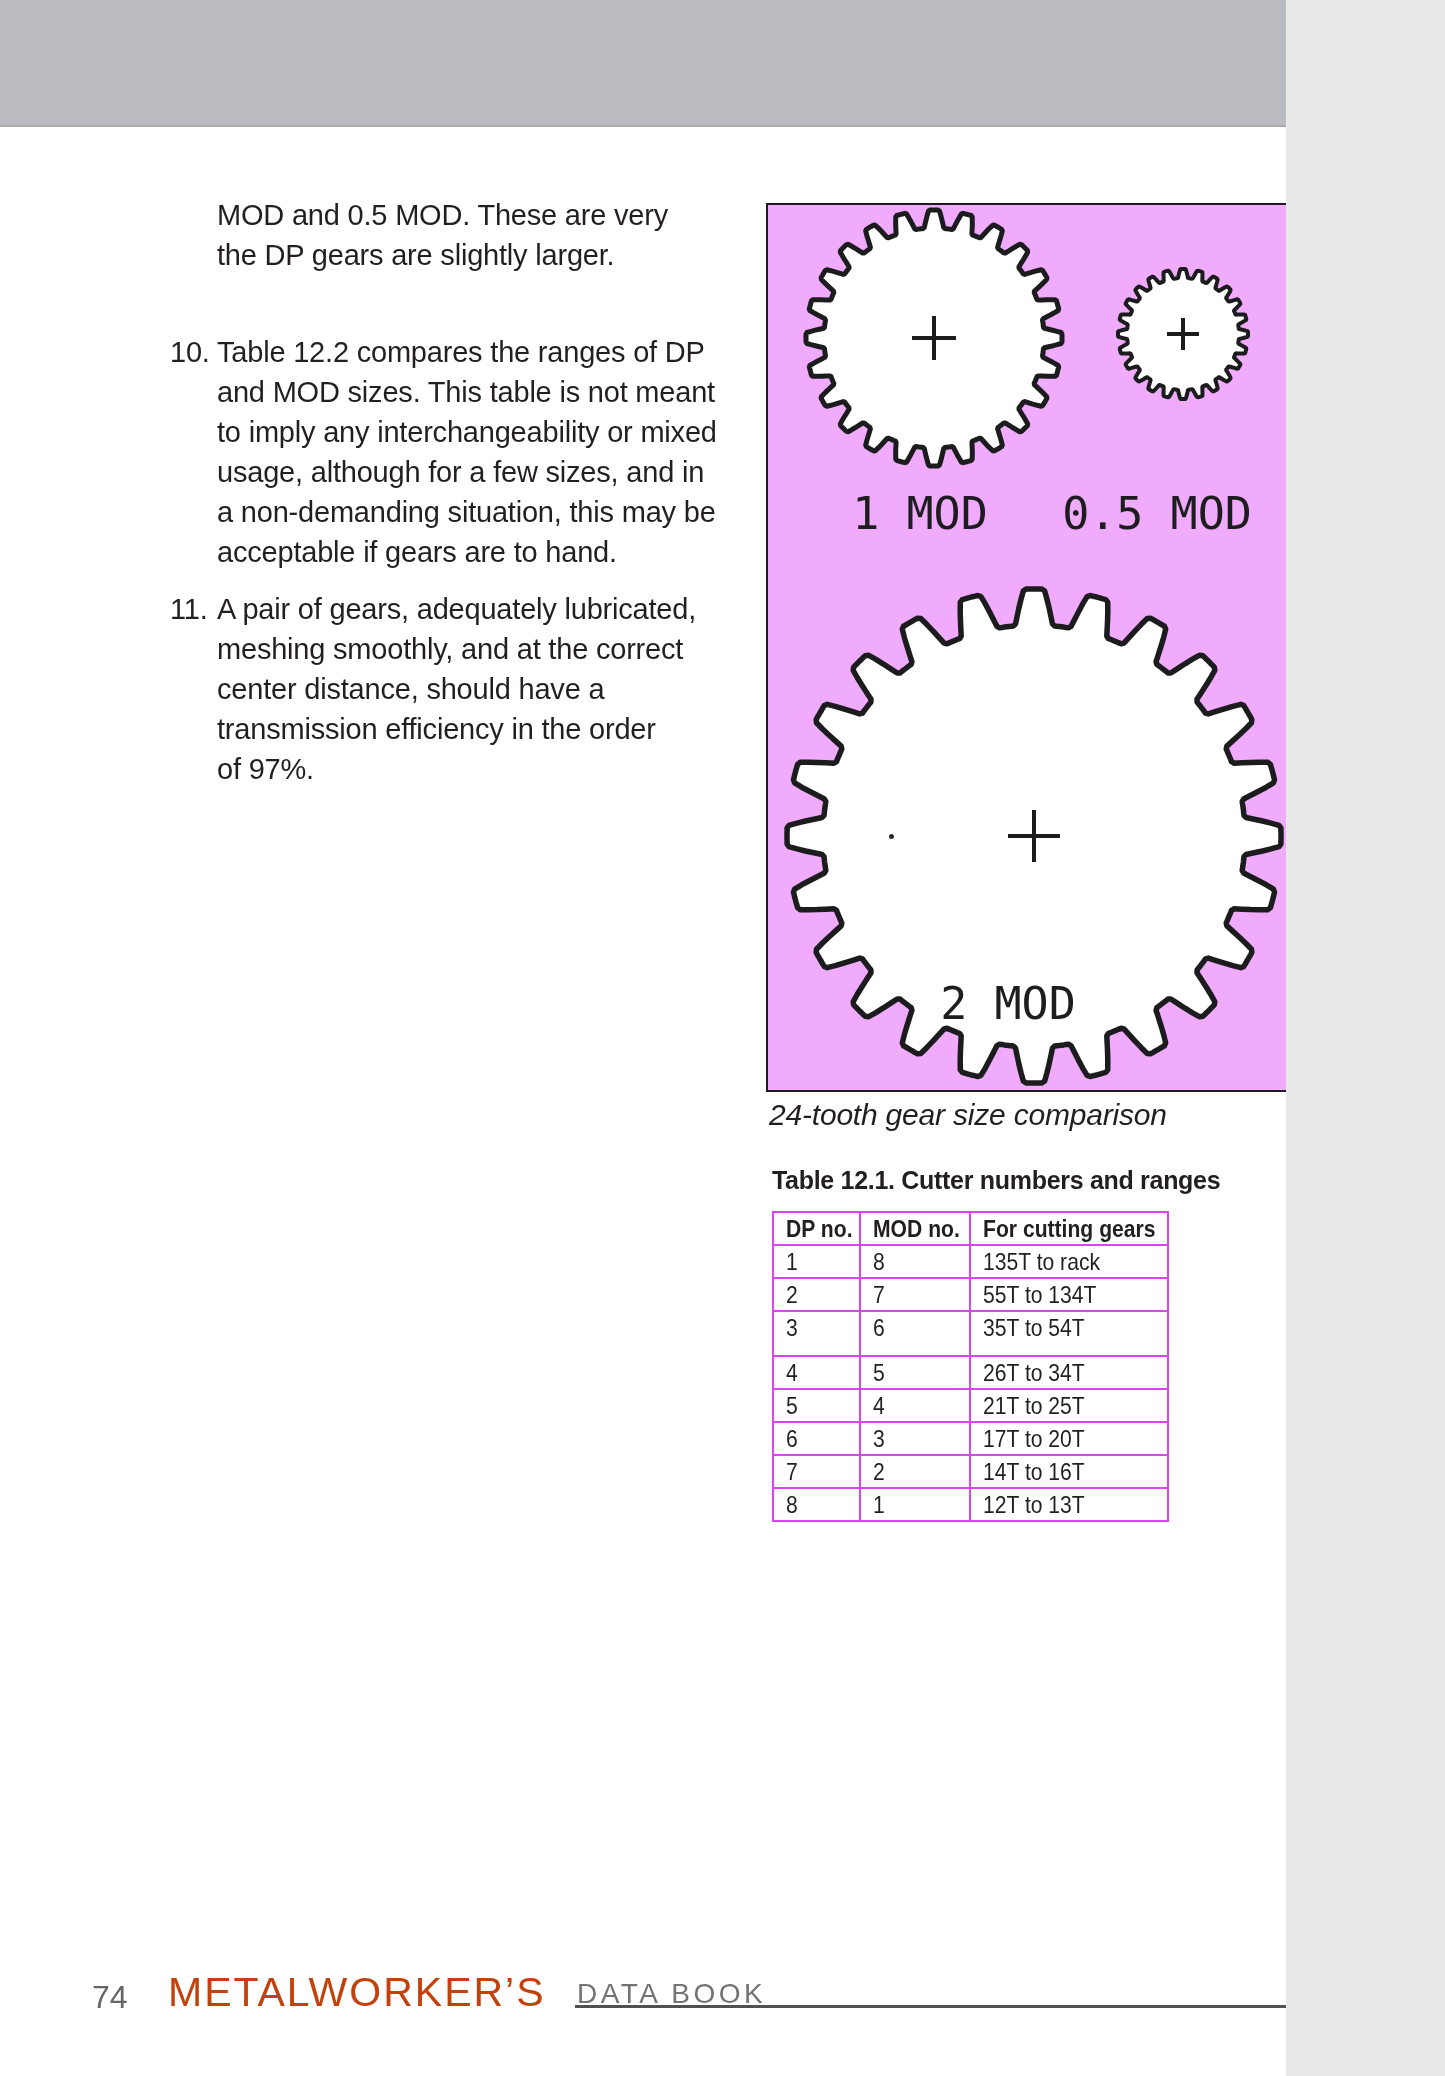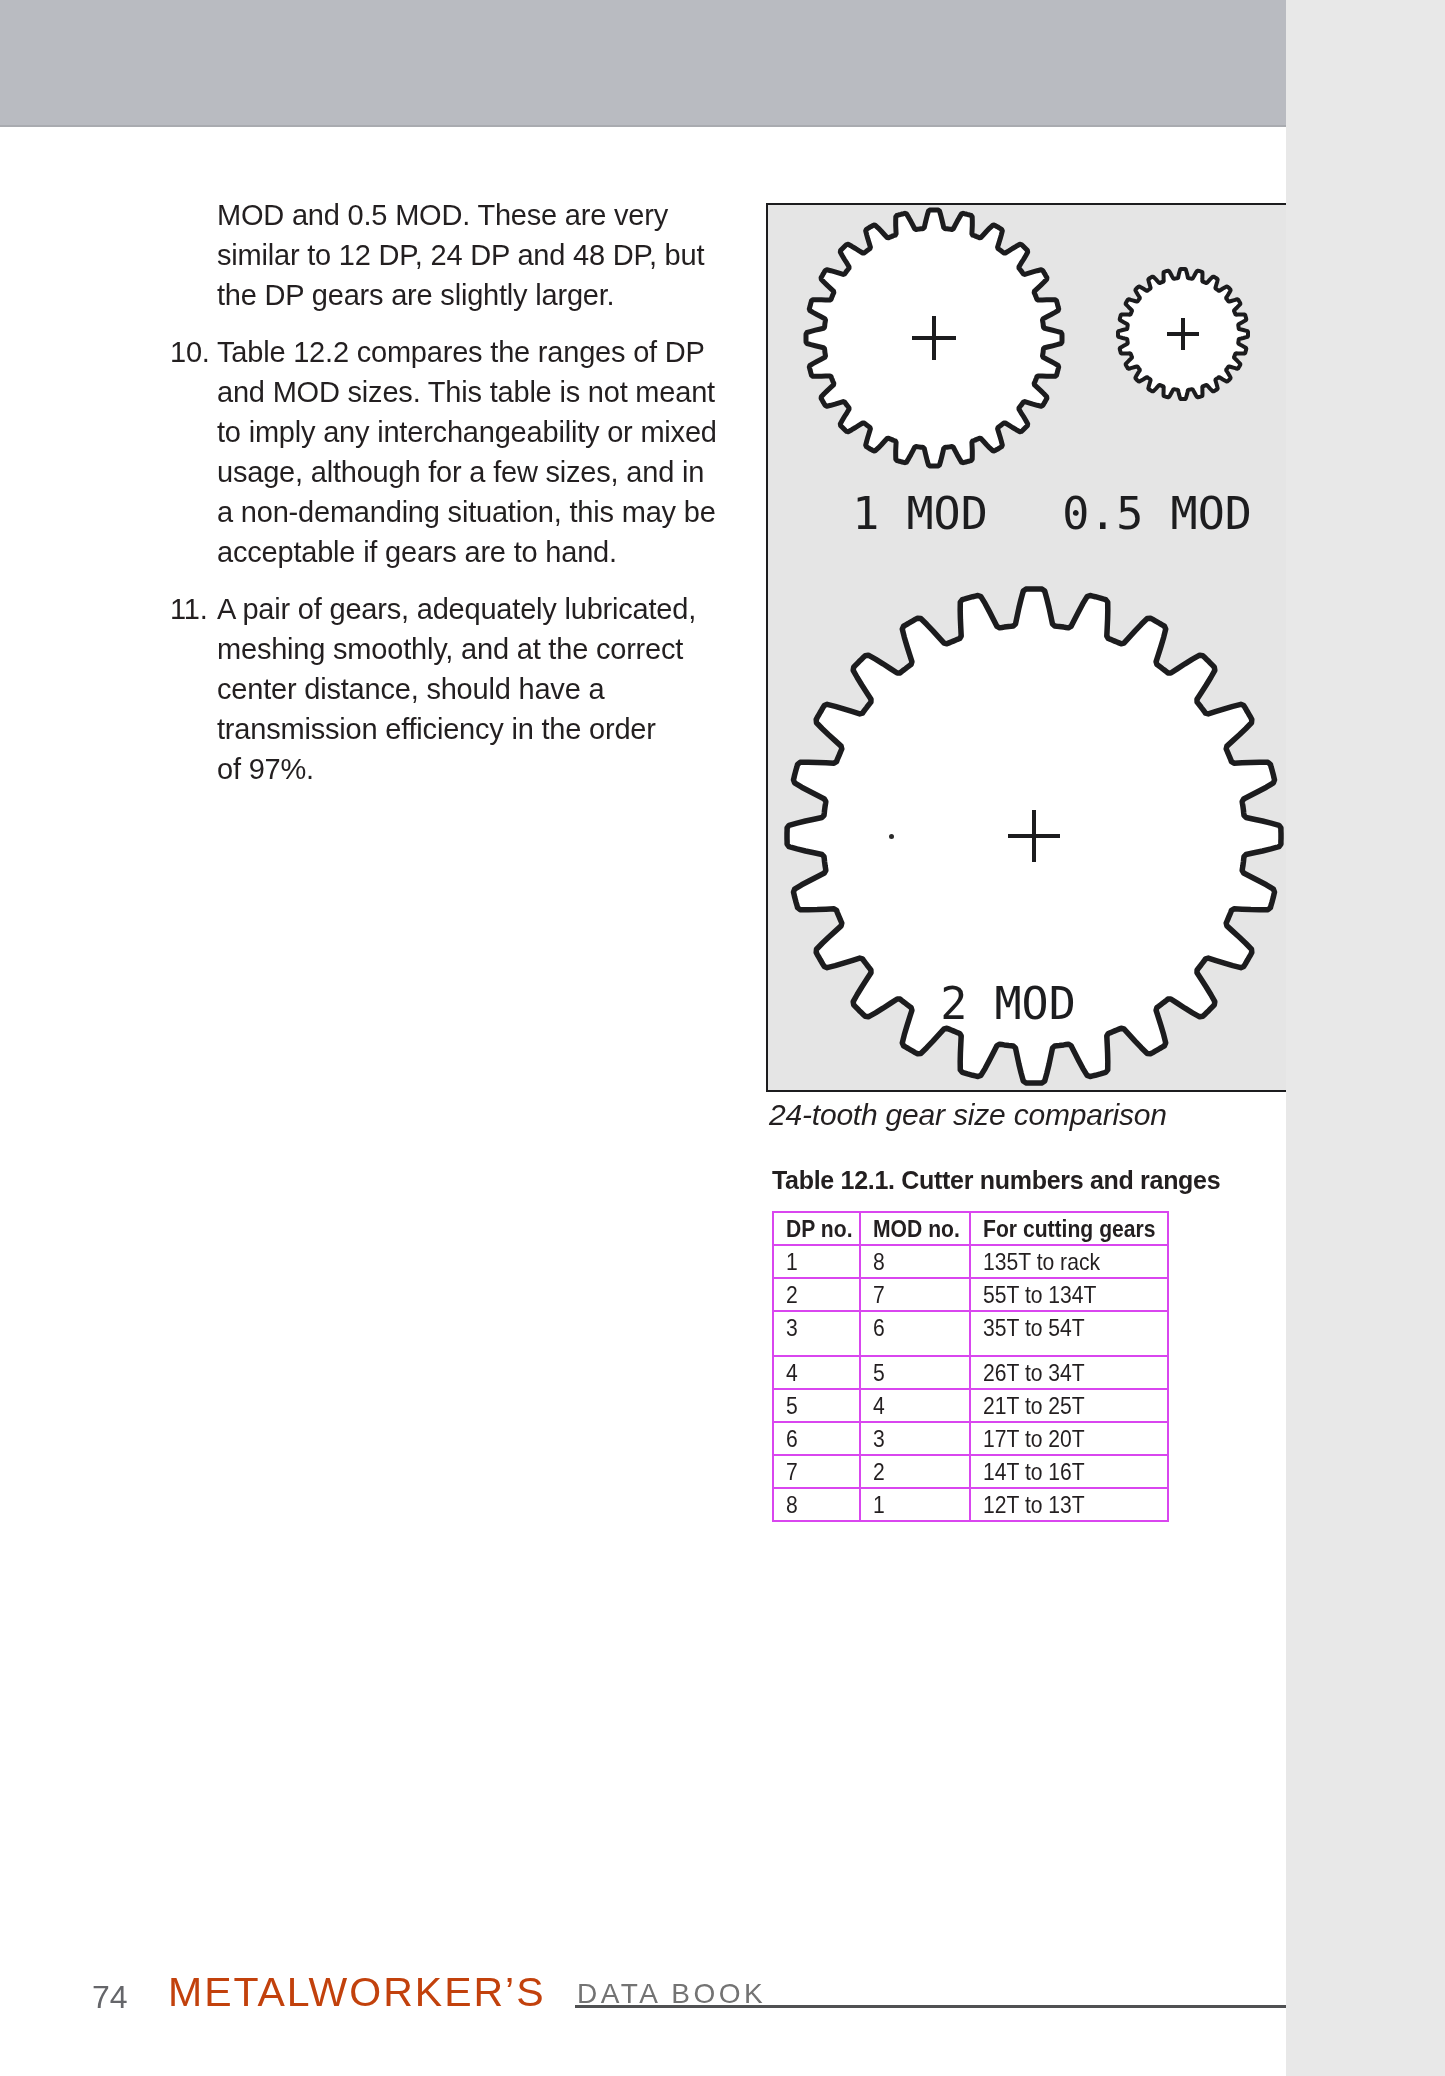--- a/index.html
+++ b/index.html
@@ -10,21 +10,21 @@
   
   .bodyline{font-size:29px;line-height:40px;letter-spacing:-0.2px;white-space:nowrap;color:#231f20;}
   .intro{position:absolute;left:217px;top:195px;}
   .list-item{position:absolute;left:170px;}
   .list-item .num{position:absolute;left:0;top:0;}
   .list-item .itext{margin-left:47px;}
   #item-10{top:332px;}
   #item-11{top:589px;}
   
   .figure{position:absolute;left:766px;top:203px;width:556px;height:889px;
-          border:2px solid #1c1c1e;box-sizing:border-box;background:#e5e5e5;}
+          border:2px solid #1c1c1e;box-sizing:border-box;background:#f0abfc;}
   .figure svg{position:absolute;left:0;top:0;}
   .gear-label{position:absolute;transform:translateX(-50%);
       font-family:"DejaVu Sans Mono",monospace;font-size:45px;color:#1d1d1f;
       white-space:nowrap;letter-spacing:0px;}
   .stray-dot{position:absolute;left:121px;top:629px;width:5px;height:5px;border-radius:50%;background:#2a2a2a;}
   .caption{position:absolute;left:769px;top:1098px;font-size:30px;font-style:italic;
            letter-spacing:-0.2px;color:#231f20;white-space:nowrap;}
   
   .table-title{position:absolute;left:772px;top:1166px;font-size:25px;font-weight:bold;
                letter-spacing:-0.3px;white-space:nowrap;transform-origin:0 50%;}
@@ -47,21 +47,20 @@
 </style>
 </head>
 <body>
 
 <div class="page">
 
   <div class="band"></div>
 
   <div class="intro">
     <div class="bodyline">MOD and 0.5 MOD. These are very</div>
-    <div class="bodyline">similar to 12 DP, 24 DP and 48 DP, but</div>
     <div class="bodyline">the DP gears are slightly larger.</div>
   </div>
 
   <div class="list-item" id="item-10">
     <div class="num bodyline">10.</div>
     <div class="itext">
       <div class="bodyline">Table 12.2 compares the ranges of DP</div>
       <div class="bodyline">and MOD sizes. This table is not meant</div>
       <div class="bodyline">to imply any interchangeability or mixed</div>
       <div class="bodyline">usage, although for a few sizes, and in</div>

